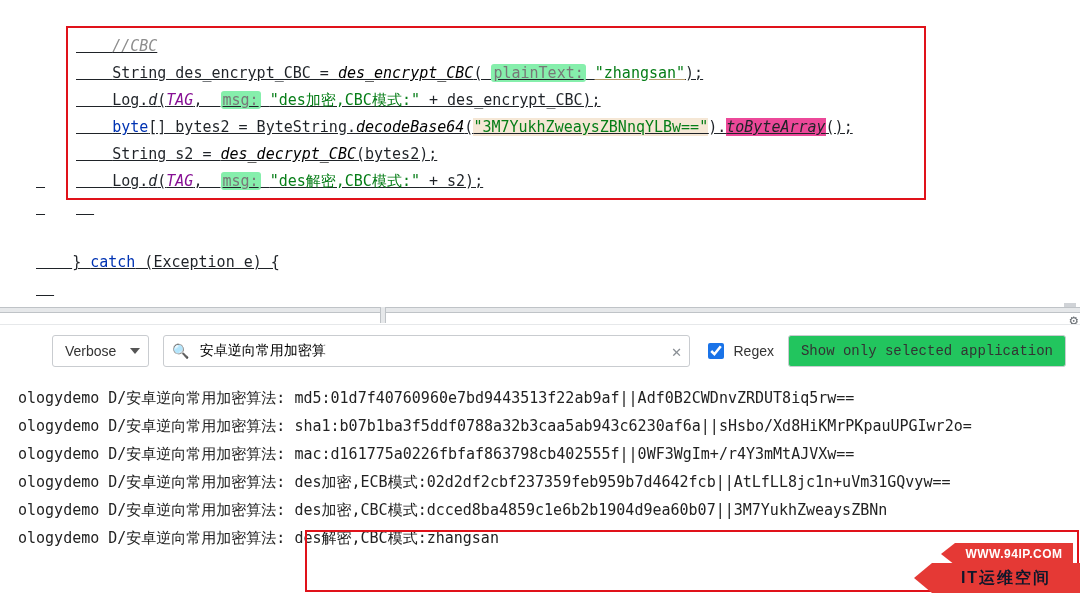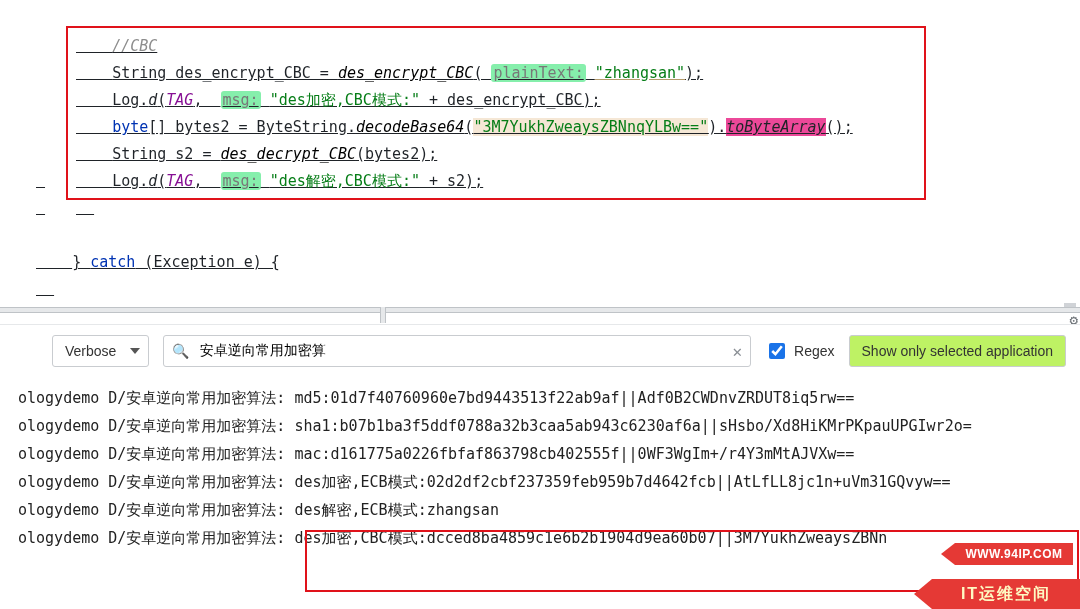--- a/index.html
+++ b/index.html
@@ -24,27 +24,27 @@
   .vsplit{position:absolute;left:380px;top:307px;width:4px;height:16px;background:#e6e8ea;border-left:1px solid #bfc3c7;border-right:1px solid #bfc3c7;}
   .logcat{position:absolute;left:0;right:0;top:324px;height:285px;background:#fff;box-sizing:border-box;}
   .toolbar{display:flex;align-items:center;gap:14px;height:54px;border-bottom:1px solid transparent;padding:10px 14px 10px 36px;box-sizing:border-box;border-top:1px solid #e6e8ea;}
   .combo{display:flex;align-items:center;gap:8px;border:1px solid #c9ccd0;border-radius:3px;background:#fff;height:30px;padding:0 8px 0 12px;font-family:"Segoe UI","Arial",sans-serif;font-size:14px;color:#333;}
   .search{flex:1;display:flex;align-items:center;border:1px solid #c9ccd0;border-radius:3px;background:#fff;height:30px;padding:0 8px;gap:8px;}
   .search input{border:none;outline:none;font-family:inherit;font-size:14px;flex:1;background:transparent;}
   .searchicon{color:#8a8f95;font-size:14px;}
   .clearicon{color:#8a8f95;font-size:16px;cursor:pointer;}
   .regex{display:flex;align-items:center;gap:6px;font-family:"Segoe UI","Arial",sans-serif;font-size:14px;color:#333;}
   .regex input{accent-color:#1a73e8;width:16px;height:16px;}
-  .appfilter{border:1px solid #c9ccd0;border-radius:3px;background:#bef264;height:30px;padding:0 12px;display:flex;align-items:center;font-family:Liberation Sans, sans-serif;font-size:14px;color:#333;}
+  .appfilter{border:1px solid #c9ccd0;border-radius:3px;background:#22c55e;height:30px;padding:0 12px;display:flex;align-items:center;font-family:Liberation Mono, monospace;font-size:14px;color:#333;}
   .log-lines{padding:6px 0 0 0;}
   .log-line{white-space:pre;font-size:15px;line-height:28px;height:28px;color:#222;padding-left:18px;}
   #box-bot{left:305px;top:530px;width:770px;height:58px;}
   .badge-top{position:absolute;right:7px;bottom:44px;width:118px;height:22px;background:#e53935;color:#fff;font:700 12px/22px "Arial";text-align:center;letter-spacing:0.5px;}
   .badge-top:before{content:"";position:absolute;left:-14px;top:0;border-top:11px solid transparent;border-bottom:11px solid transparent;border-right:14px solid #e53935;}
-  .badge-bot{position:absolute;right:0;bottom:0;width:148px;height:30px;background:#e53935;color:#fef9c3;font:700 16px/30px "Microsoft YaHei","Arial";text-align:center;letter-spacing:2px;}
+  .badge-bot{position:absolute;right:0;bottom:16px;width:148px;height:30px;background:#e53935;color:#0f172a;font:700 16px/30px "Microsoft YaHei","Arial";text-align:center;letter-spacing:2px;}
   .badge-bot:before{content:"";position:absolute;left:-18px;top:0;border-top:15px solid transparent;border-bottom:15px solid transparent;border-right:18px solid #e53935;}
   .gear{position:absolute;right:2px;top:312px;color:#6b7075;font-size:14px;}
   .hand{position:absolute;right:4px;top:303px;width:12px;height:4px;background:#d0d3d7;}
   .tri{display:inline-block;width:0;height:0;border-left:5px solid transparent;border-right:5px solid transparent;border-top:6px solid #555;margin-left:6px;}
 </style>
 </head>
 <body>
 
 <div class="editor" style="height:307px;">
   <div class="code-line indent1" style="padding-top:6px;">
@@ -96,21 +96,21 @@
     </label>
     <div class="appfilter">
       <span>Show only selected application</span>
     </div>
   </div>
   <div class="log-lines">
     <div class="log-line"><span>ologydemo D/安卓逆向常用加密算法: </span><span>md5:01d7f40760960e7bd9443513f22ab9af||Adf0B2CWDnvZRDUT8iq5rw==</span></div>
     <div class="log-line"><span>ologydemo D/安卓逆向常用加密算法: </span><span>sha1:b07b1ba3f5ddf0788a32b3caa5ab943c6230af6a||sHsbo/Xd8HiKMrPKpauUPGIwr2o=</span></div>
     <div class="log-line"><span>ologydemo D/安卓逆向常用加密算法: </span><span>mac:d161775a0226fbfaf863798cb402555f||0WF3WgIm+/r4Y3mMtAJVXw==</span></div>
     <div class="log-line"><span>ologydemo D/安卓逆向常用加密算法: </span><span>des加密,ECB模式:02d2df2cbf237359feb959b7d4642fcb||AtLfLL8jc1n+uVm31GQvyw==</span></div>
-    <div class="log-line"><span>ologydemo D/安卓逆向常用加密算法: </span><span>des解密,ECB模式:zhangsan</span></div>
     <div class="log-line"><span>ologydemo D/安卓逆向常用加密算法: </span><span>des加密,CBC模式:dcced8ba4859c1e6b2b1904d9ea60b07||3M7YukhZweaysZBNn</span></div>
+    <div class="log-line"><span>ologydemo D/安卓逆向常用加密算法: </span><span>des解密,CBC模式:zhangsan</span></div>
   </div>
 </div>
 
 <div id="box-bot" class="red-box"></div>
 
 <div class="badge-top">WWW.94IP.COM</div>
 <div class="badge-bot">IT运维空间</div>
 
 </body></html>

